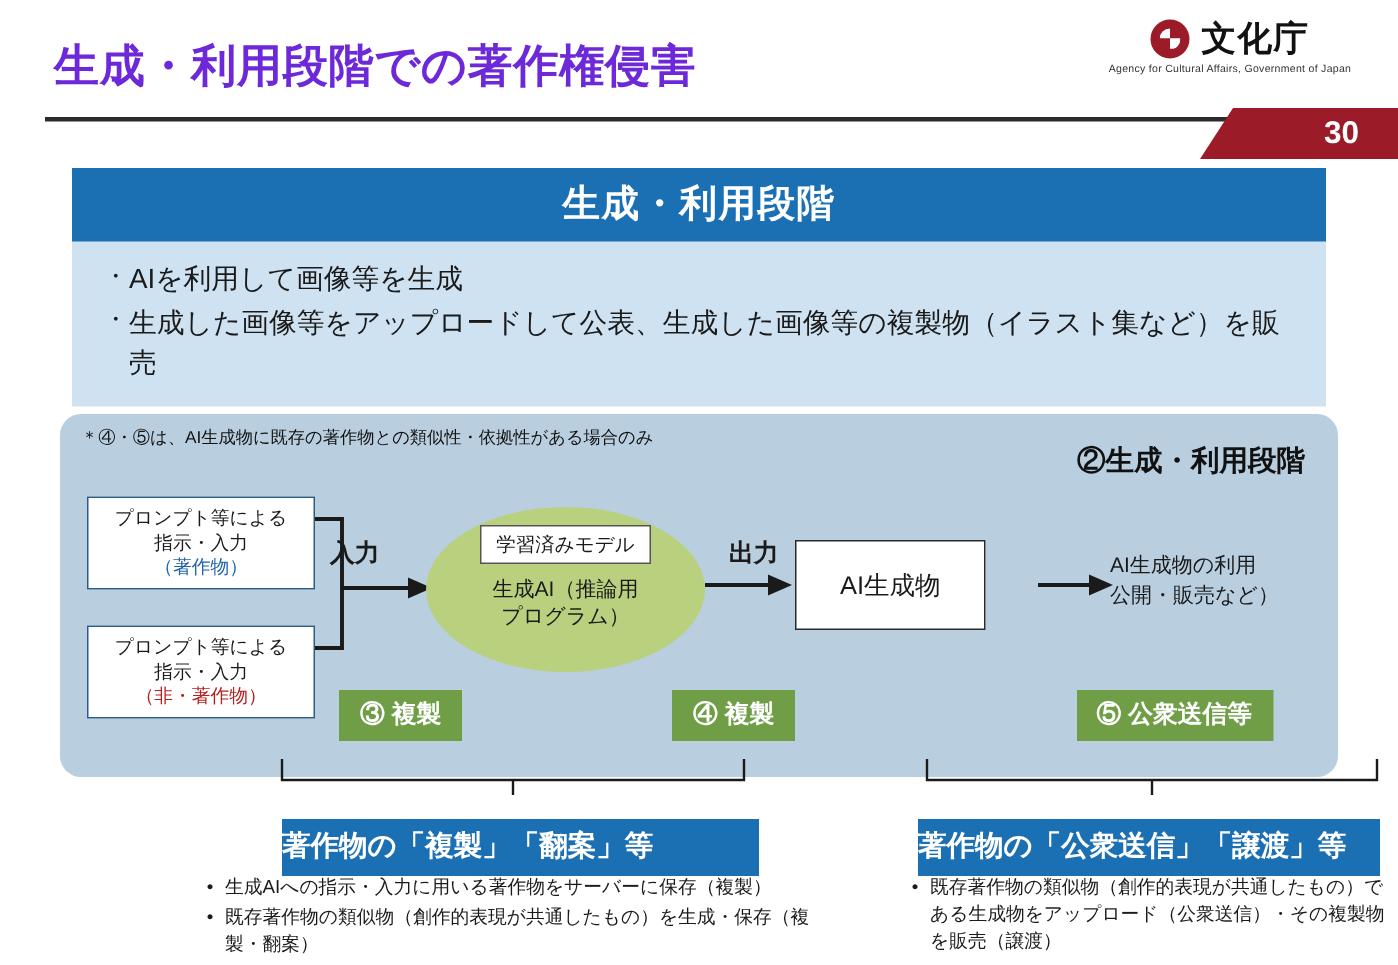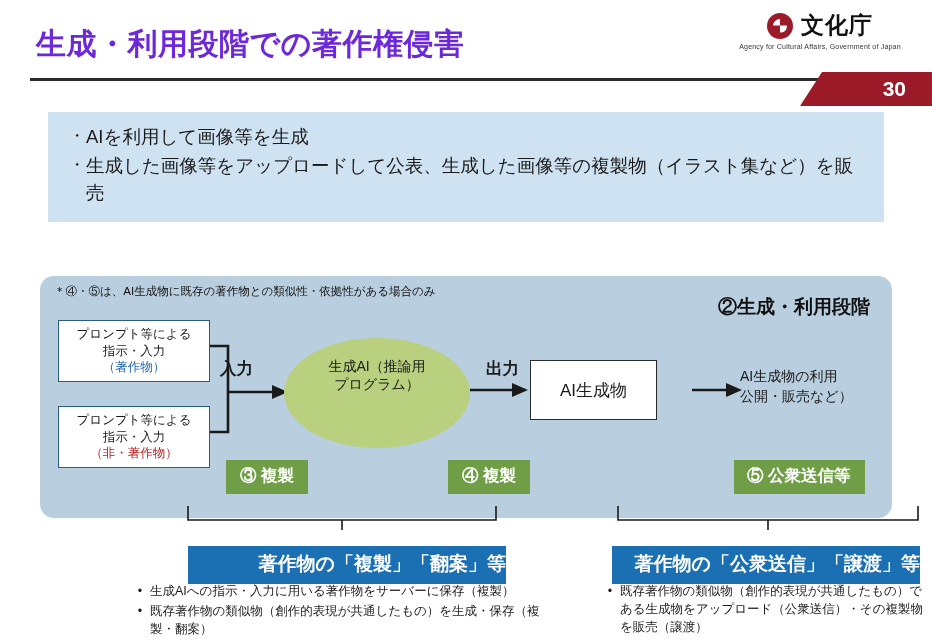--- a/index.html
+++ b/index.html
@@ -169,20 +169,21 @@
   }
 
   .pbox {
     position: absolute;
     background: #ffffff;
     border: 1.4px solid #2a5d86;
     text-align: center;
     font-size: 12.5px;
     line-height: 1.32;
     padding: 5px 4px;
+    margin-top: 11px;
   }
   #pbox1 { left: 18px; top: 44px; width: 152px; }
   #pbox2 { left: 18px; top: 130px; width: 152px; }
   .pbox .sub-blue { color: #1f63a8; }
   .pbox .sub-red  { color: #b91c1c; }
 
   .label-in {
     position: absolute;
     left: 180px;
     top: 82px;
@@ -252,39 +253,39 @@
     background: #6f9e47;
     color: #ffffff;
     font-size: 16.5px;
     font-weight: bold;
     padding: 5px 14px 7px;
     text-align: center;
     white-space: nowrap;
   }
   #badge3 { left: 186px; top: 184px; }
   #badge4 { left: 408px; top: 184px; }
-  #badge5 { left: 694px; top: 184px; padding-left: 13px; }
+  #badge5 { left: 678px; top: 184px; padding-left: 13px; }
 
   svg.wires { position: absolute; left: 0; top: 0; width: 852px; height: 260px; overflow: visible; }
 
   
   .bottom {
     position: absolute;
     left: 40px;
     top: 536px;
     width: 860px;
     height: 104px;
   }
   .bband {
     position: absolute;
     background: #1b6fb3;
     color: #ffffff;
     font-size: 19px;
     font-weight: bold;
-    text-align: right;
+    text-align: left;
     padding: 5px 0 7px;
   }
   #bband-left  { left: 148px;  top: 10px; width: 318px; }
   #bband-right { left: 572px;  top: 10px; width: 308px; }
 
   .blist {
     position: absolute;
     font-size: 12.5px;
     line-height: 1.42;
   }
@@ -304,20 +305,21 @@
   <div class="logo-row">
     <div class="logo-mark"></div>
     <div class="logo-name">文化庁</div>
   </div>
   <div class="logo-sub">Agency for Cultural Affairs, Government of Japan</div>
 </div>
 
 <div class="page-flag">30</div>
 
 <div class="band">
+  <div class="band-head">生成・利用段階</div>
   <div class="band-body">
     <div class="band-item">
       <span class="dot">・</span>
       <span class="txt">AIを利用して画像等を生成</span>
     </div>
     <div class="band-item">
       <span class="dot">・</span>
       <span class="txt">生成した画像等をアップロードして公表、生成した画像等の複製物（イラスト集など）を販売</span>
     </div>
   </div>
@@ -359,20 +361,21 @@
   <div class="pbox" id="pbox2">
     <div>プロンプト等による</div>
     <div>指示・入力</div>
     <div class="sub-red">（非・著作物）</div>
   </div>
 
   <div class="label-in">入力</div>
   <div class="label-out">出力</div>
 
   <div class="ellipse">
+    <div class="model-box">学習済みモデル</div>
     <div class="ellipse-txt">
       <div>生成AI（推論用</div>
       <div>プログラム）</div>
     </div>
   </div>
 
   <div class="outbox">AI生成物</div>
 
   <div class="use-text">
     <div>AI生成物の利用</div>

